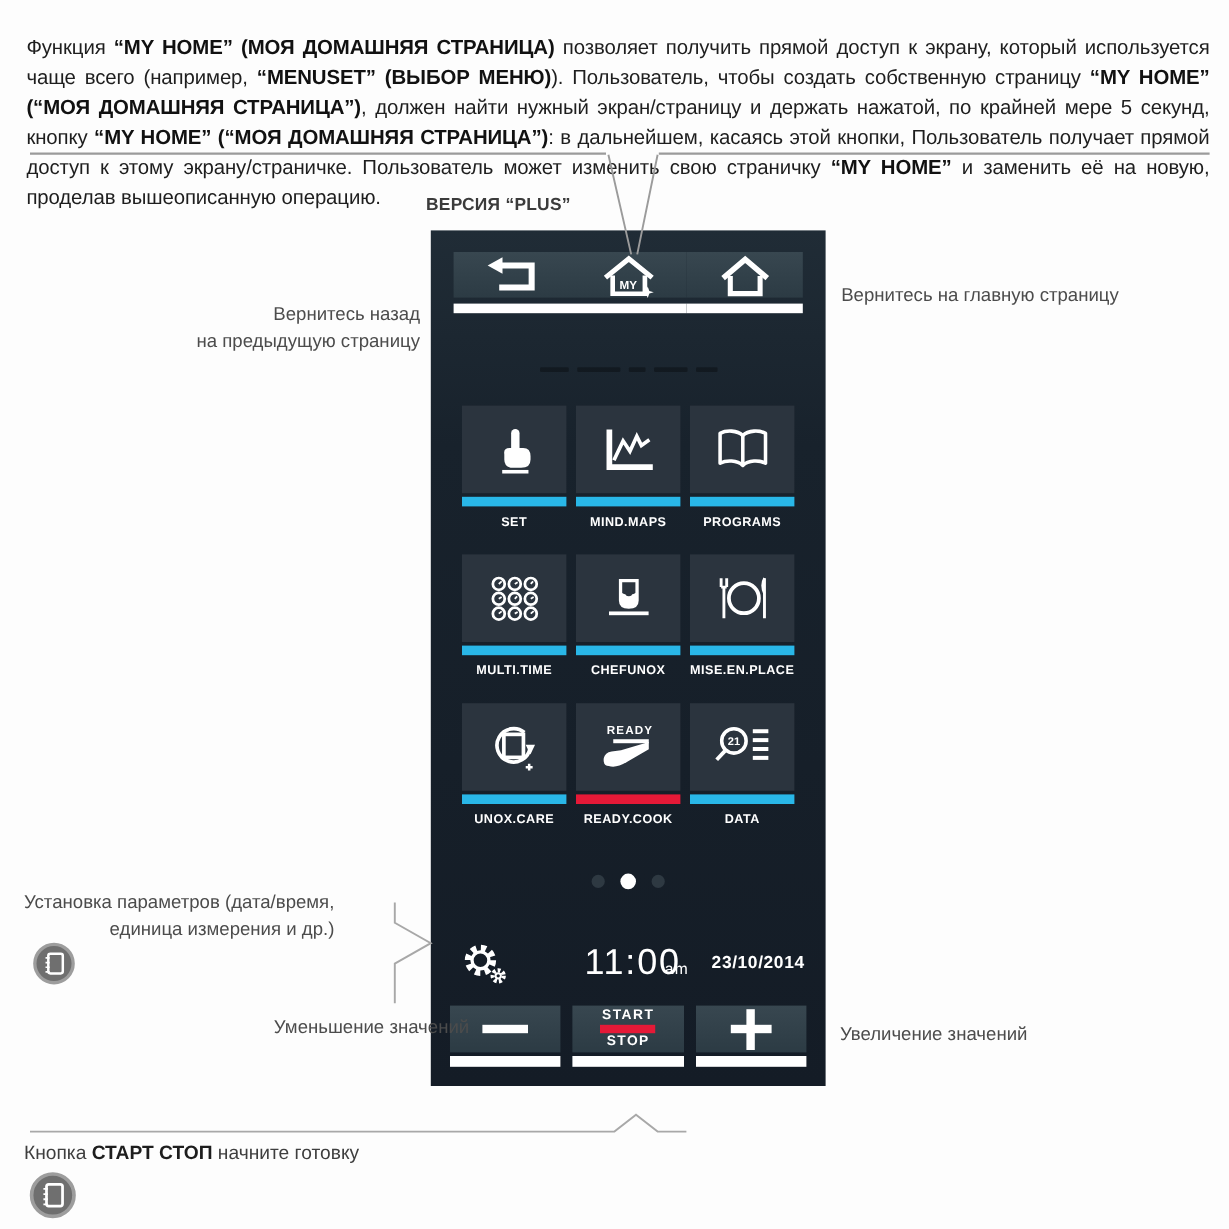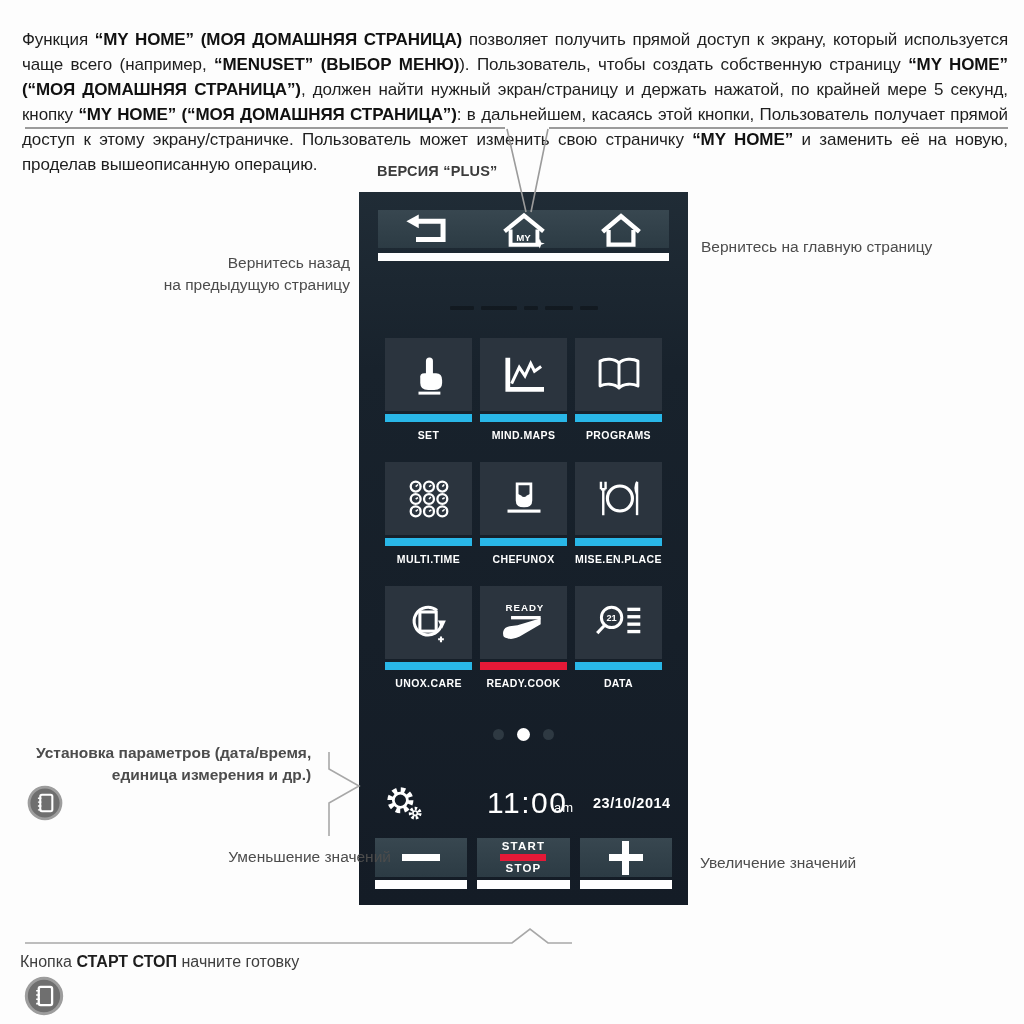--- a/index.html
+++ b/index.html
@@ -2,26 +2,26 @@
 <html><head>
 <meta charset="utf-8">
 <style>
   html,body{margin:0;padding:0;}
   body{width:1024px;height:1024px;position:relative;background:#fdfdfd;
        font-family:"Liberation Sans",sans-serif;overflow:hidden;}
   .intro{position:absolute;left:22px;top:10px;width:986px;font-size:17px;line-height:25px;
          color:#1e1e1e;text-align:justify;letter-spacing:-0.1px;}
   .intro b{color:#111;}
   .leaders{position:absolute;left:0;top:0;z-index:6;pointer-events:none;}
-  .version{position:absolute;left:377px;top:163px;font-size:14.5px;font-weight:bold;
+  .version{position:absolute;left:355px;top:163px;font-size:14.5px;font-weight:bold;
            color:#3b3b3b;letter-spacing:0.2px;z-index:3;text-align:right;}
   .ann{position:absolute;color:#4c4c4c;font-size:15.5px;line-height:22px;z-index:3;text-align:right;}
   .ann-back{right:674px;top:219px;text-align:right;margin-top:33px;}
   .ann-home{left:701px;top:236px;}
-  .ann-settings{left:36px;top:742px;font-weight:bold;}
+  .ann-settings{left:20px;top:742px;}
   .ann-decrease{left:0;width:347px;top:846px;text-align:right;padding-left:44px;}
   .ann-increase{left:700px;top:852px;}
   .caption{position:absolute;left:20px;top:953px;font-size:16px;color:#3e3e3e;z-index:3;}
   .caption b{color:#1d1d1d;}
   .manual-icon{position:absolute;z-index:3;}
   .m1{left:26px;top:784px;}
   .m2{left:23px;top:975px;}
 
   .panel{position:absolute;left:359px;top:192px;width:329px;height:713px;z-index:2;
          background:linear-gradient(180deg,#202c36 0%,#18222c 25%,#141c26 100%);}

